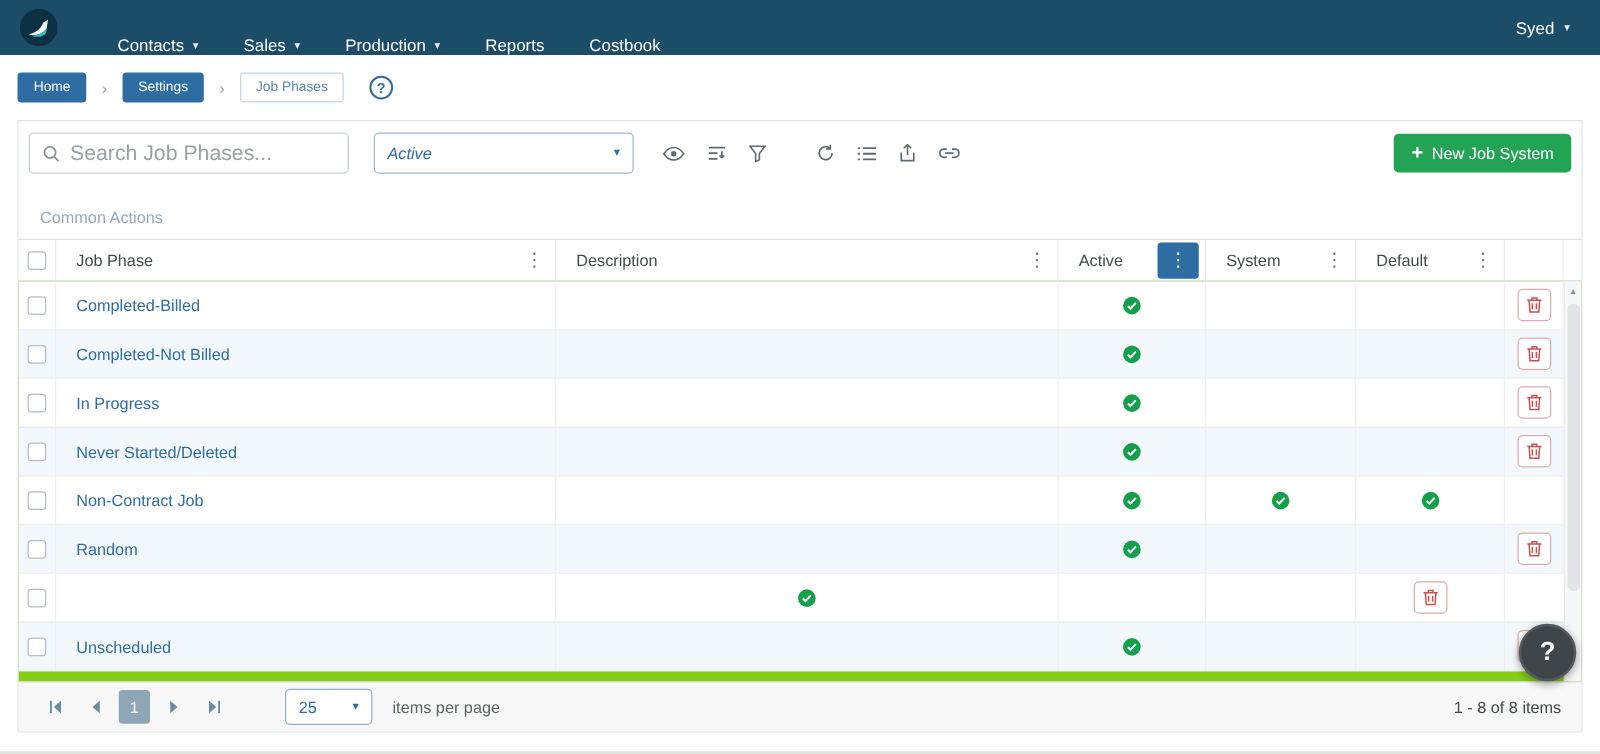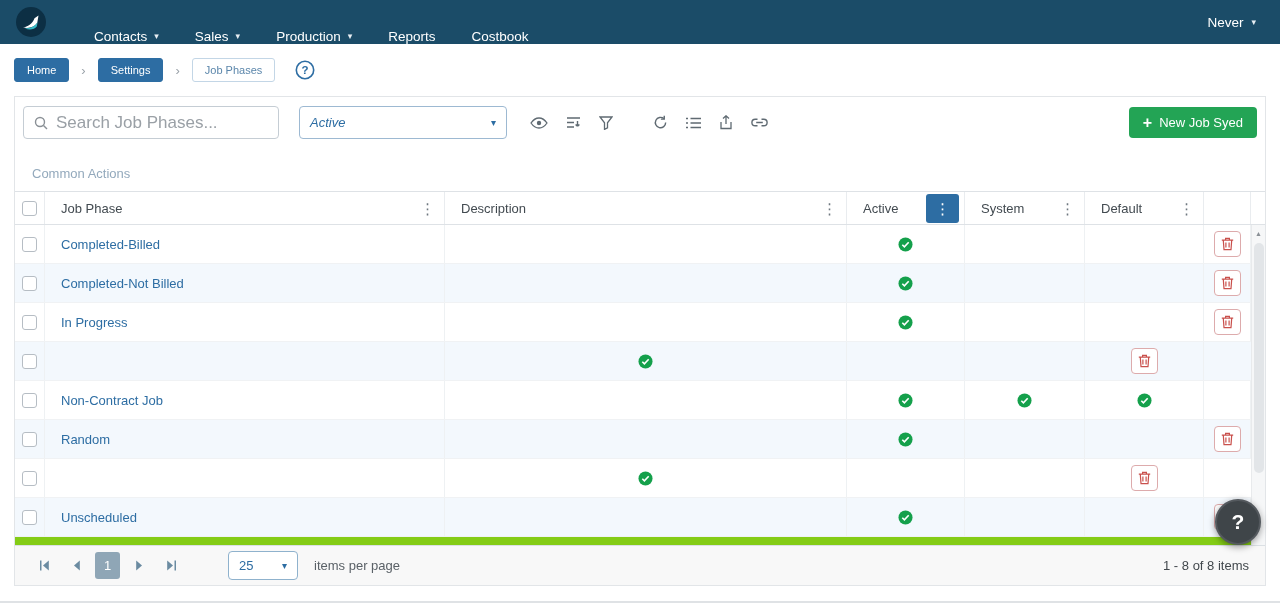--- a/index.html
+++ b/index.html
@@ -101,21 +101,21 @@
         <span class="chev">▾</span>
       </div>
     <div class="nav-item">
         <span>Reports</span>
       </div>
     <div class="nav-item">
         <span>Costbook</span>
       </div>
   </div>
   <div class="nav-user">
-      <span>Never</span>
+      <span>Syed</span>
       <span class="chev">▾</span>
     </div>
 </nav>
 
 <div class="crumbs">
   <button class="crumb filled">Home</button>
   <span class="crumb-sep">›</span>
   <button class="crumb filled">Settings</button>
   <span class="crumb-sep">›</span>
   <button class="crumb outlined">Job Phases</button>
@@ -184,21 +184,21 @@
       </button>
       <button class="tool-btn">
         <svg width="17" height="9" viewBox="0 0 17 9" fill="none" stroke="#5f6a72" stroke-width="1.4">
             <path d="M6.5 1.2H4.2a3.3 3.3 0 0 0 0 6.6h2.3M10.5 1.2h2.3a3.3 3.3 0 0 1 0 6.6h-2.3M5.2 4.5h6.6"></path>
           </svg>
       </button>
     </div>
 
     <button class="new-btn">
       <span class="plus">+</span>
-      <span>New Job Syed</span>
+      <span>New Job System</span>
     </button>
   </div>
 
   <div class="common-actions">Common Actions</div>
 
   <div class="grid-head gridcols">
     <div class="hcell c-cb">
         <span class="cb"></span>
       </div>
     <div class="hcell">
@@ -298,20 +298,23 @@
               <svg width="13" height="14" viewBox="0 0 13 14" fill="none" stroke="#c9504c" stroke-width="1.2">
                 <path d="M.8 3.2h11.4M4.6 3V1.4h3.8V3M2.3 3.4l.7 9.2h7l.7-9.2M4.9 5.6v4.8M8.1 5.6v4.8"></path>
               </svg>
             </button>
           </div>
     <div class="cell c-scrollpad"></div>
   </div>
         <div class="trow gridcols alt">
     <div class="cell c-cb">
             <span class="cb"></span>
+          </div>
+    <div class="cell">
+            <a class="plink">Never Started/Deleted</a>
           </div>
     <div class="cell"></div>
     <div class="cell c-active">
             <svg width="15" height="15" viewBox="0 0 16 16">
               <circle cx="8" cy="8" r="7.5" fill="#14a04b"></circle>
               <path d="M4.6 8.3l2.2 2.2 4.6-4.9" stroke="#fff" stroke-width="1.7" fill="none"></path>
             </svg>
           </div>
     <div class="cell c-system"></div>
     <div class="cell c-default"></div>

